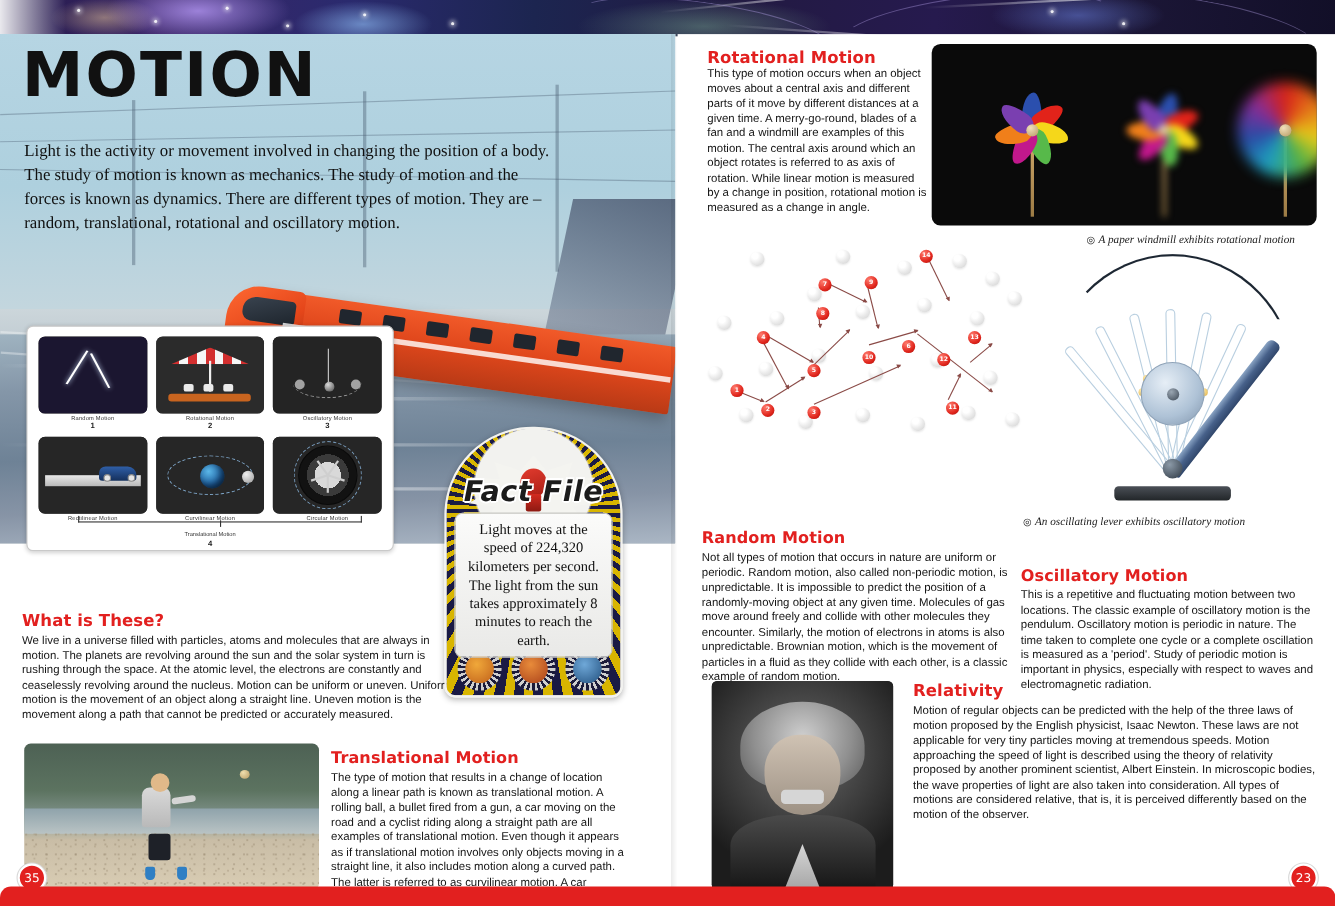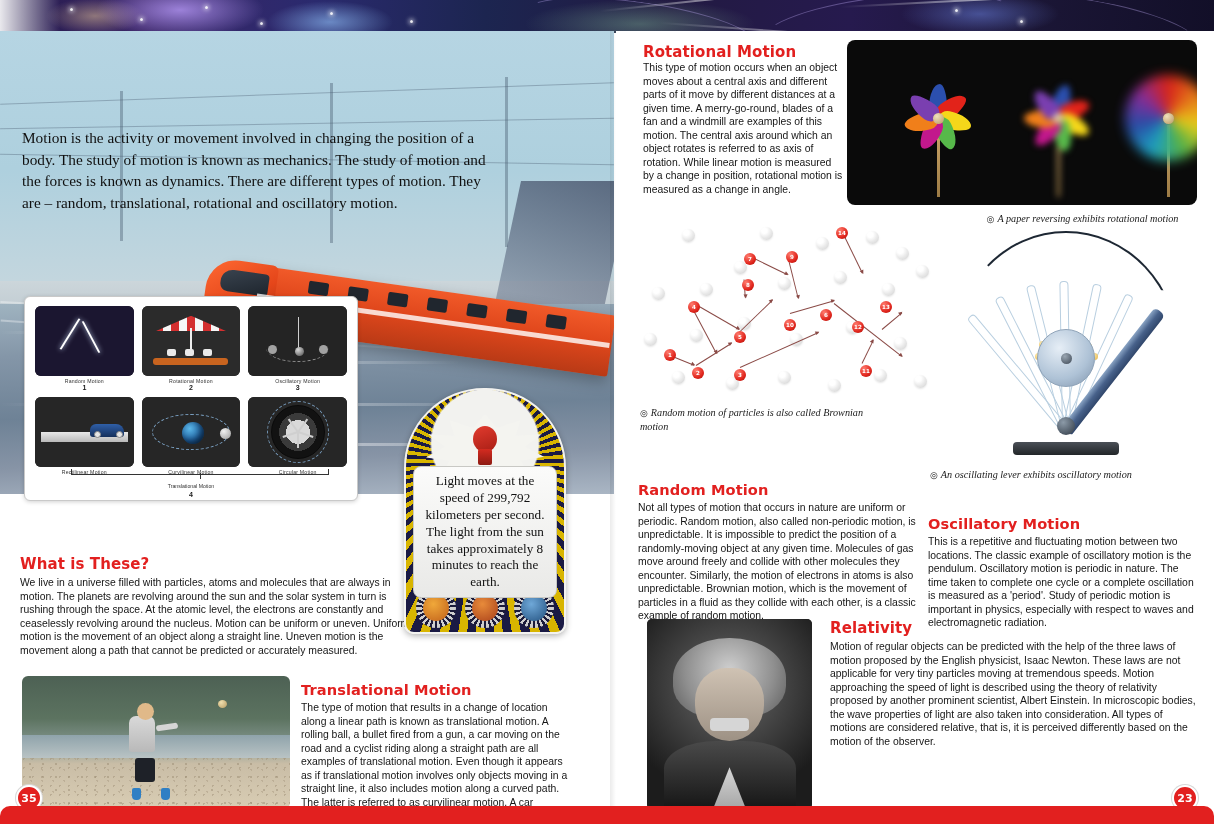--- a/index.html
+++ b/index.html
@@ -339,21 +339,21 @@
     border-radius:50%; background: radial-gradient(circle at 35% 30%, #f0dfae, #b79b63); }
   .boy-cap { position: absolute; left: 125px; top: 781px; width: 178px; }
 
   .sec-trans { position: absolute; left: 301px; top: 650px; width: 268px; }
   .sec-trans .h-red { margin-bottom: 3px; font-size: 14.6px; }
 
   
   .page-num {
     position: absolute; width: 26px; height: 26px; border-radius: 50%;
     background: #e2201f; color: #fff;
-    font-family: "DejaVu Sans", sans-serif; font-weight: 700; font-size: 11px;
+    font-family: "DejaVu Sans", sans-serif; font-weight: 400; font-size: 11px;
     display: flex; align-items: center; justify-content: center;
     border: 2px solid #fff;
     box-shadow: 0 0 0 1px #d8d8d8;
   }
   .pn-left { left: 16px; top: 785px; }
   .pn-right { right: 16px; top: 785px; }
   .bottom-bar {
     position: absolute; left: 0; bottom: 0; width: 1214px; height: 18px;
     background: #e2201f;
     border-radius: 10px 10px 0 0;
@@ -523,21 +523,22 @@
         <div class="win" style="left:110px;"></div>
         <div class="win" style="left:150px;"></div>
         <div class="win" style="left:190px;"></div>
         <div class="win" style="left:230px;"></div>
         <div class="win" style="left:270px;"></div>
         <div class="win" style="left:310px;"></div>
         <div class="win" style="left:350px;"></div>
       </div>
     </div>
 
-    <div class="intro">Motion is the activity or movement involved in changing the position of a body. The study of motion is known as mechanics. The study of motion and the forces is known as dynamics. There are different types of motion. They are – random, translational, rotational and oscillatory motion.</div>
+    <div class="title">MOTION</div>
+    <div class="intro">Light is the activity or movement involved in changing the position of a body. The study of motion is known as mechanics. The study of motion and the forces is known as dynamics. There are different types of motion. They are – random, translational, rotational and oscillatory motion.</div>
 
     <div class="class-card">
       <div class="class-grid">
         <div class="cell">
           <div class="thumb">
               <div class="lightning"></div>
             </div>
           <div class="cell-label">Random Motion</div>
           <div class="cell-num">1</div>
         </div>
@@ -644,21 +645,22 @@
       <div class="ff-bulb">
         <div class="glass"></div>
           <div class="base"></div>
       </div>
       <div class="ff-gears">
         <div class="gear"></div>
           <div class="gear g2"></div>
           <div class="gear g3"></div>
       </div>
     </div>
-    <div class="ff-panel">Light moves at the speed of 299,792 kilometers per second. The light from the sun takes approximately 8 minutes to reach the earth.</div>
+    <div class="ff-title">Fact File</div>
+    <div class="ff-panel">Light moves at the speed of 224,320 kilometers per second. The light from the sun takes approximately 8 minutes to reach the earth.</div>
   </div>
 
   <div class="gutter"></div>
 
   <div class="right-page">
 
     <div class="sec-rot">
       <div class="h-red">Rotational Motion</div>
       <div class="body-txt">This type of motion occurs when an object moves about a central axis and different parts of it move by different distances at a given time. A merry-go-round, blades of a fan and a windmill are examples of this motion. The central axis around which an object rotates is referred to as axis of rotation. While linear motion is measured by a change in position, rotational motion is measured as a change in angle.</div>
     </div>
@@ -795,24 +797,21 @@
         <div class="shirt"></div>
     </div>
 
     <div class="sec-rel">
       <div class="h-red">Relativity</div>
       <div class="body-txt">Motion of regular objects can be predicted with the help of the three laws of motion proposed by the English physicist, Isaac Newton. These laws are not applicable for very tiny particles moving at tremendous speeds. Motion approaching the speed of light is described using the theory of relativity proposed by another prominent scientist, Albert Einstein. In microscopic bodies, the wave properties of light are also taken into consideration. All types of motions are considered relative, that is, it is perceived differently based on the motion of the observer.</div>
     </div>
   </div>
 
   <div class="cap wm-cap">
-    <span class="cam">◎</span><span>A paper reversing exhibits rotational motion</span>
-  </div>
-  <div class="cap br-cap">
-    <span class="cam">◎</span><span>Random motion of particles is also called Brownian motion</span>
+    <span class="cam">◎</span><span>A paper windmill exhibits rotational motion</span>
   </div>
   <div class="cap lv-cap">
     <span class="cam">◎</span><span>An oscillating lever exhibits oscillatory motion</span>
   </div>
 
   <div class="page-num pn-left">35</div>
   <div class="page-num pn-right">23</div>
   <div class="bottom-bar"></div>
 </div>
 

